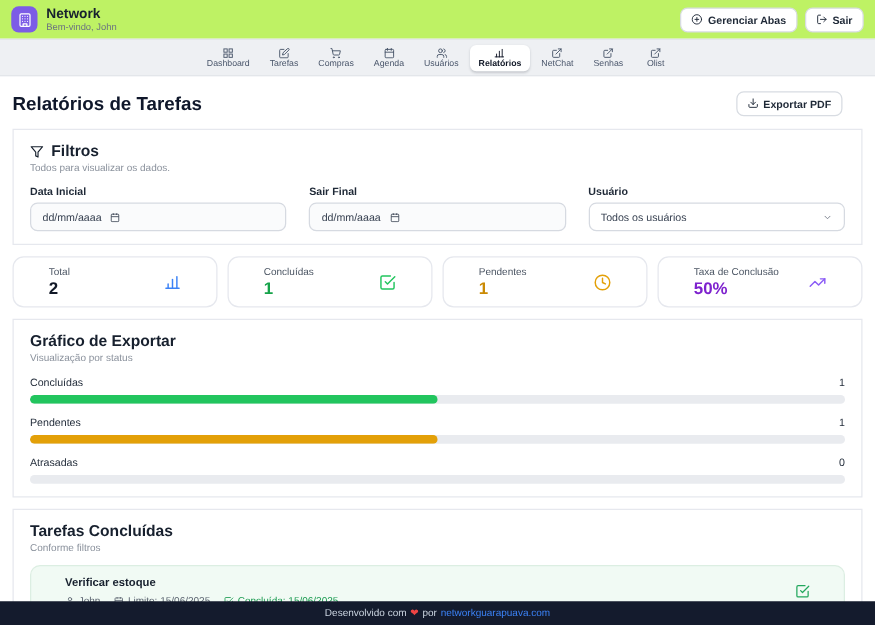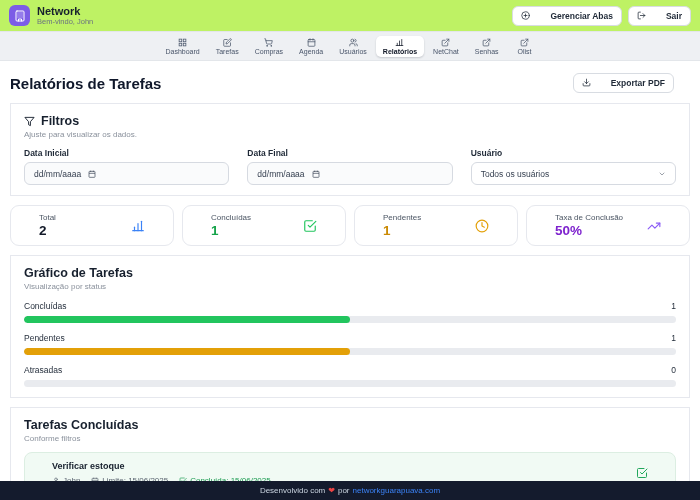--- a/index.html
+++ b/index.html
@@ -18,21 +18,21 @@
   }
   .brand { display:flex; align-items:center; gap:7px; }
   .logo {
     width:21px; height:21px; border-radius:6px; background:#7c5ce6;
     display:flex; align-items:center; justify-content:center; color:#fff;
   }
   .brand-text .t { font-size:11px; font-weight:bold; color:#17202e; line-height:12px; }
   .brand-text .s { font-size:7.5px; color:#6b7280; line-height:9px; }
   .hdr-actions { display:flex; gap:6px; }
   .btn {
-    display:flex; align-items:flex-start; gap:20px;
+    display:flex; align-items:flex-start; gap:4px;
     border:1px solid #d8dce2; background:#fff; border-radius:6px;
     padding:4px 8px; font-size:8.5px; font-weight:bold; color:#1f2937; cursor:pointer;
   }
   .btn svg { width:9px; height:9px; }
 
   
   .nav {
     height:30px; background:#eef0f3;
     border-top:1px solid #e3e6ea; border-bottom:1px solid #e3e6ea;
     display:flex; align-items:center; justify-content:center;
@@ -239,36 +239,36 @@
     </button>
   </div>
 
   <div class="card">
     <div class="card-title">
       <svg width="11" height="11" viewBox="0 0 24 24" fill="none" stroke="#17202e" stroke-width="2" stroke-linejoin="round">
           <polygon points="22 3 2 3 10 12.46 10 19 14 21 14 12.46 22 3"></polygon>
         </svg>
       <span>Filtros</span>
     </div>
-    <div class="card-sub">Ajuste para visualizar os dados.</div>
+    <div class="card-sub">Todos para visualizar os dados.</div>
     <div class="filter-grid">
       <div>
         <div class="f-label">Data Inicial</div>
         <div class="field">
           <span class="ph">dd/mm/aaaa</span>
           <svg viewBox="0 0 24 24" fill="none" stroke="currentColor" stroke-width="2">
               <rect x="3" y="4" width="18" height="18" rx="2"></rect>
               <line x1="16" y1="2" x2="16" y2="6"></line>
               <line x1="8" y1="2" x2="8" y2="6"></line>
               <line x1="3" y1="10" x2="21" y2="10"></line>
             </svg>
         </div>
       </div>
       <div>
-        <div class="f-label">Data Final</div>
+        <div class="f-label">Sair Final</div>
         <div class="field">
           <span class="ph">dd/mm/aaaa</span>
           <svg viewBox="0 0 24 24" fill="none" stroke="currentColor" stroke-width="2">
               <rect x="3" y="4" width="18" height="18" rx="2"></rect>
               <line x1="16" y1="2" x2="16" y2="6"></line>
               <line x1="8" y1="2" x2="8" y2="6"></line>
               <line x1="3" y1="10" x2="21" y2="10"></line>
             </svg>
         </div>
       </div>
@@ -323,21 +323,21 @@
         <div class="val" style="color: rgb(126, 34, 206);">50%</div>
       </div>
       <svg viewBox="0 0 24 24" fill="none" stroke="currentColor" stroke-width="2" stroke-linecap="round" stroke-linejoin="round" style="color: rgb(139, 92, 246);">
           <polyline points="22 7 13.5 15.5 8.5 10.5 2 17"></polyline>
           <polyline points="16 7 22 7 22 13"></polyline>
         </svg>
     </div>
   </div>
 
   <div class="card">
-    <div class="card-title">Gráfico de Tarefas</div>
+    <div class="card-title">Gráfico de Exportar</div>
     <div class="card-sub">Visualização por status</div>
     <div class="bar-row">
       <div class="bar-head">
         <span>Concluídas</span>
         <span>1</span>
       </div>
       <div class="bar-track">
           <div class="bar-fill" style="width: 50%; background: rgb(34, 197, 94);"></div>
         </div>
     </div>

